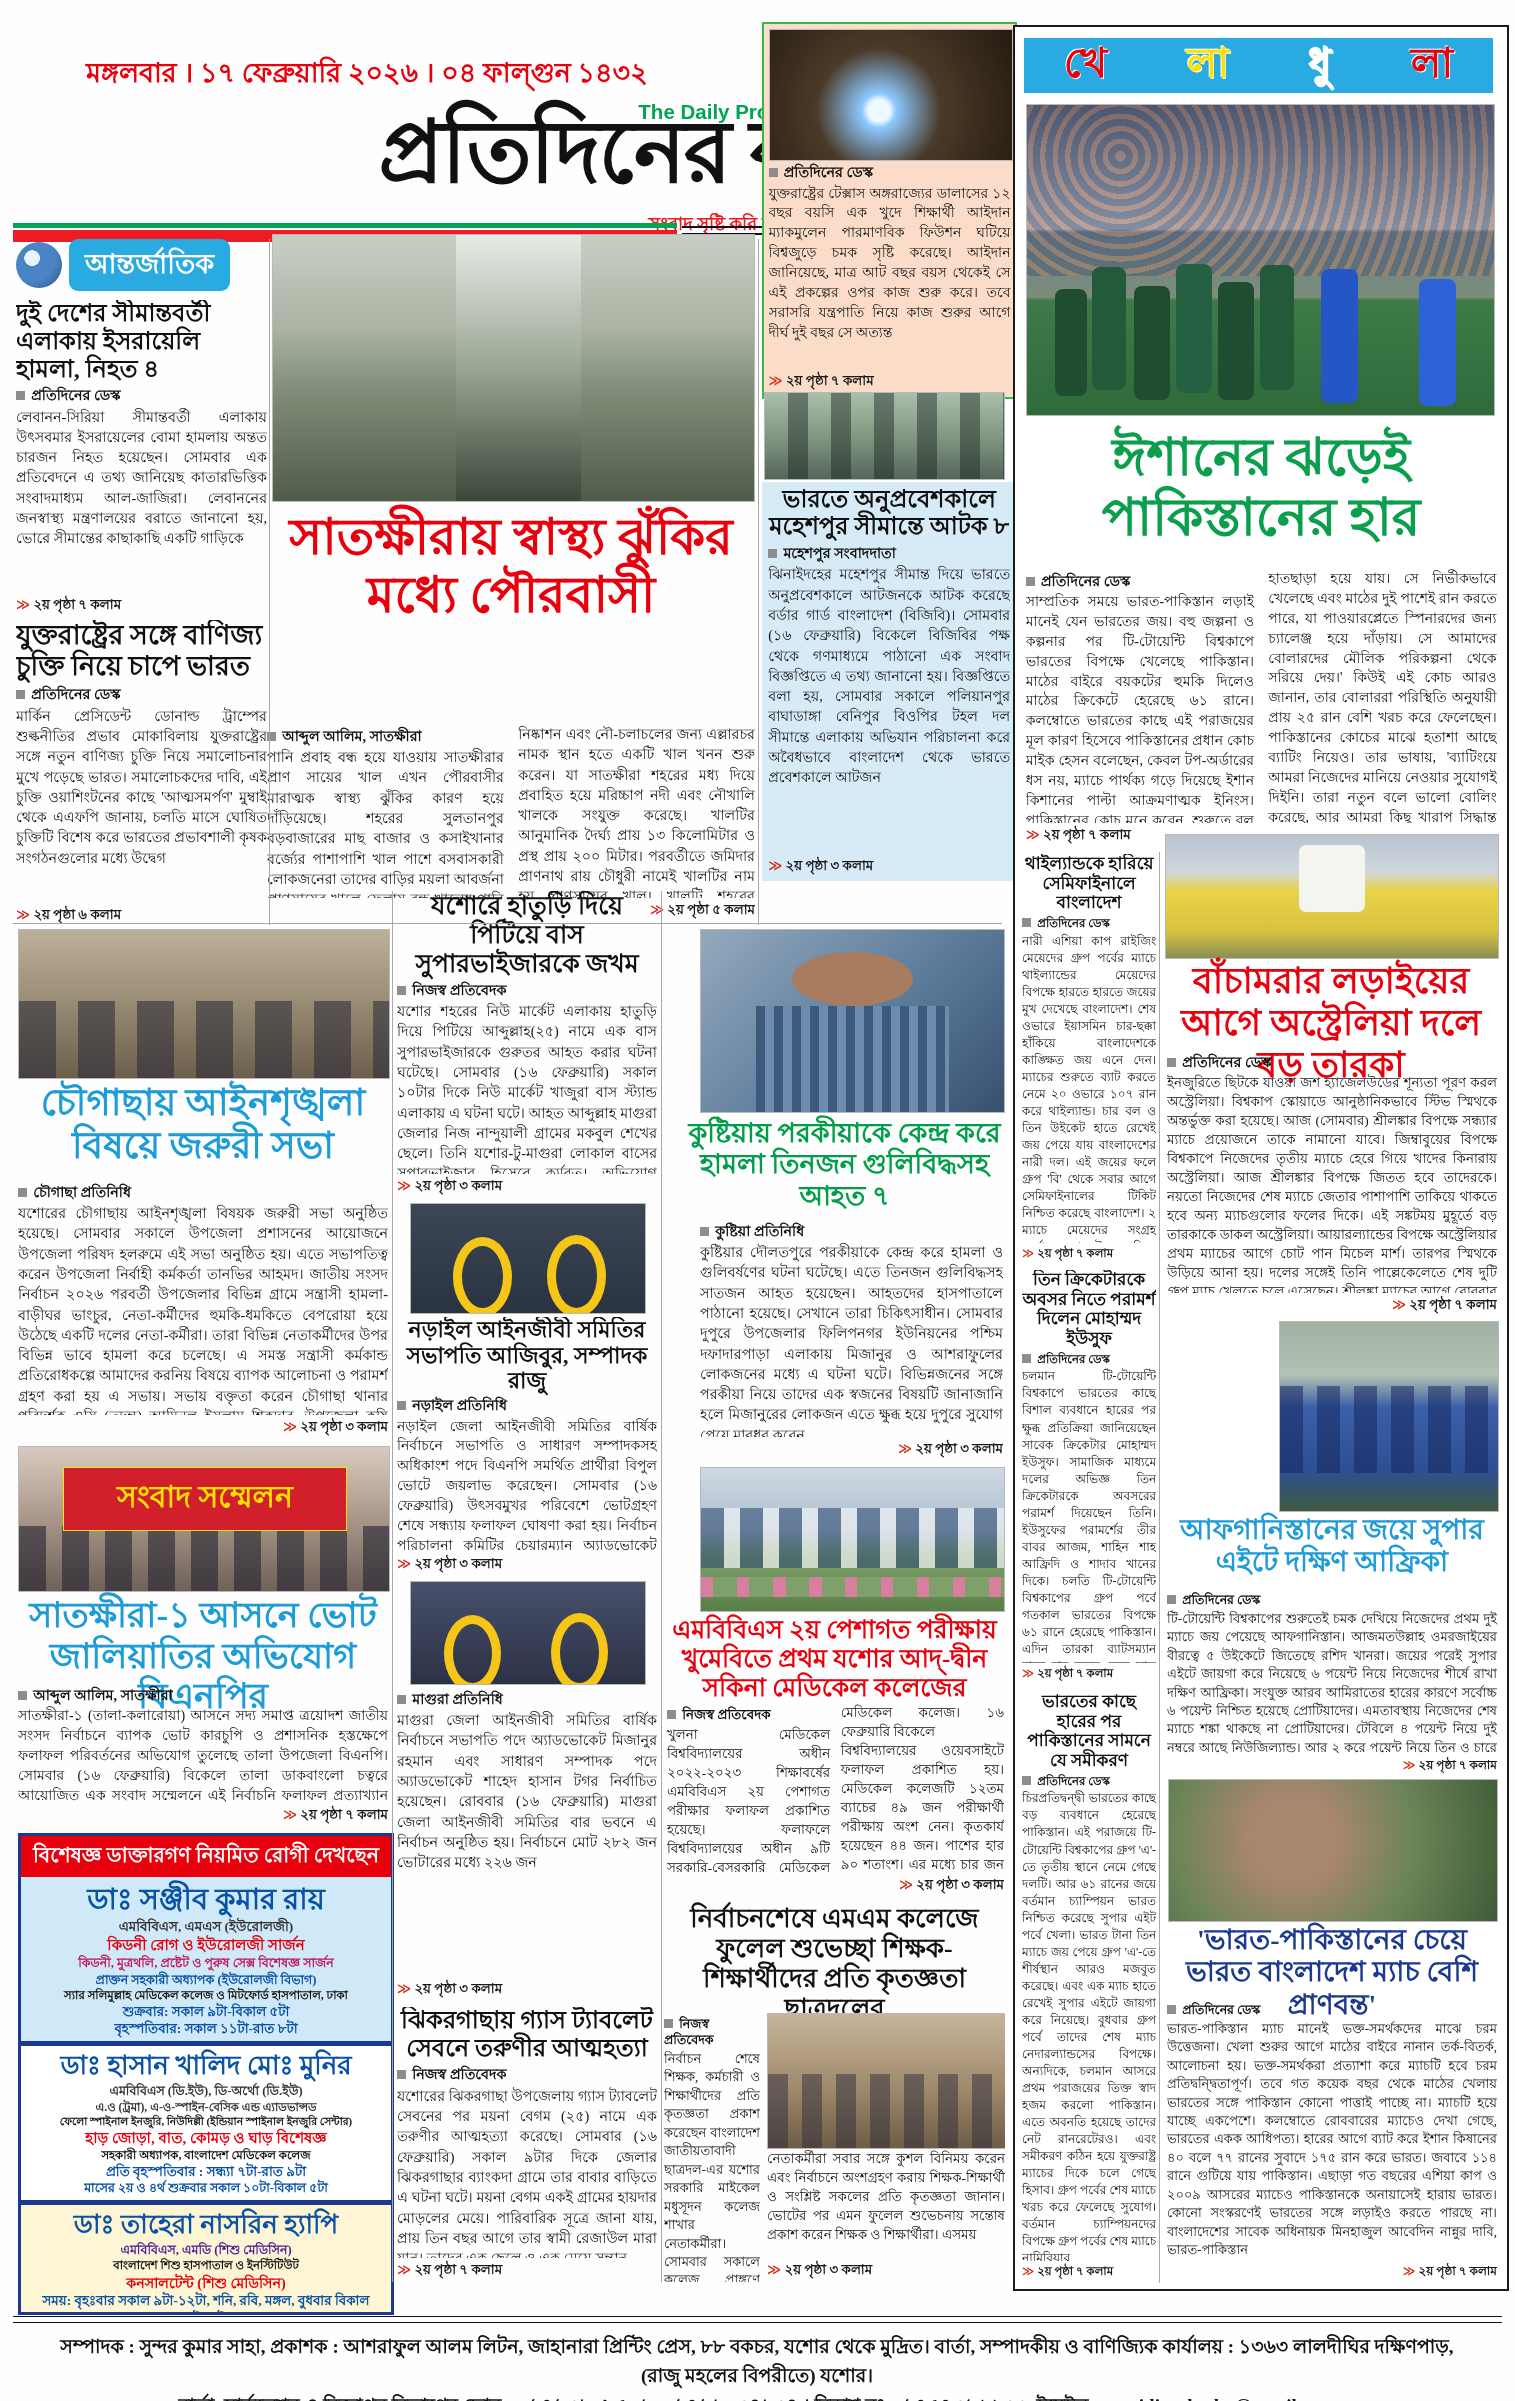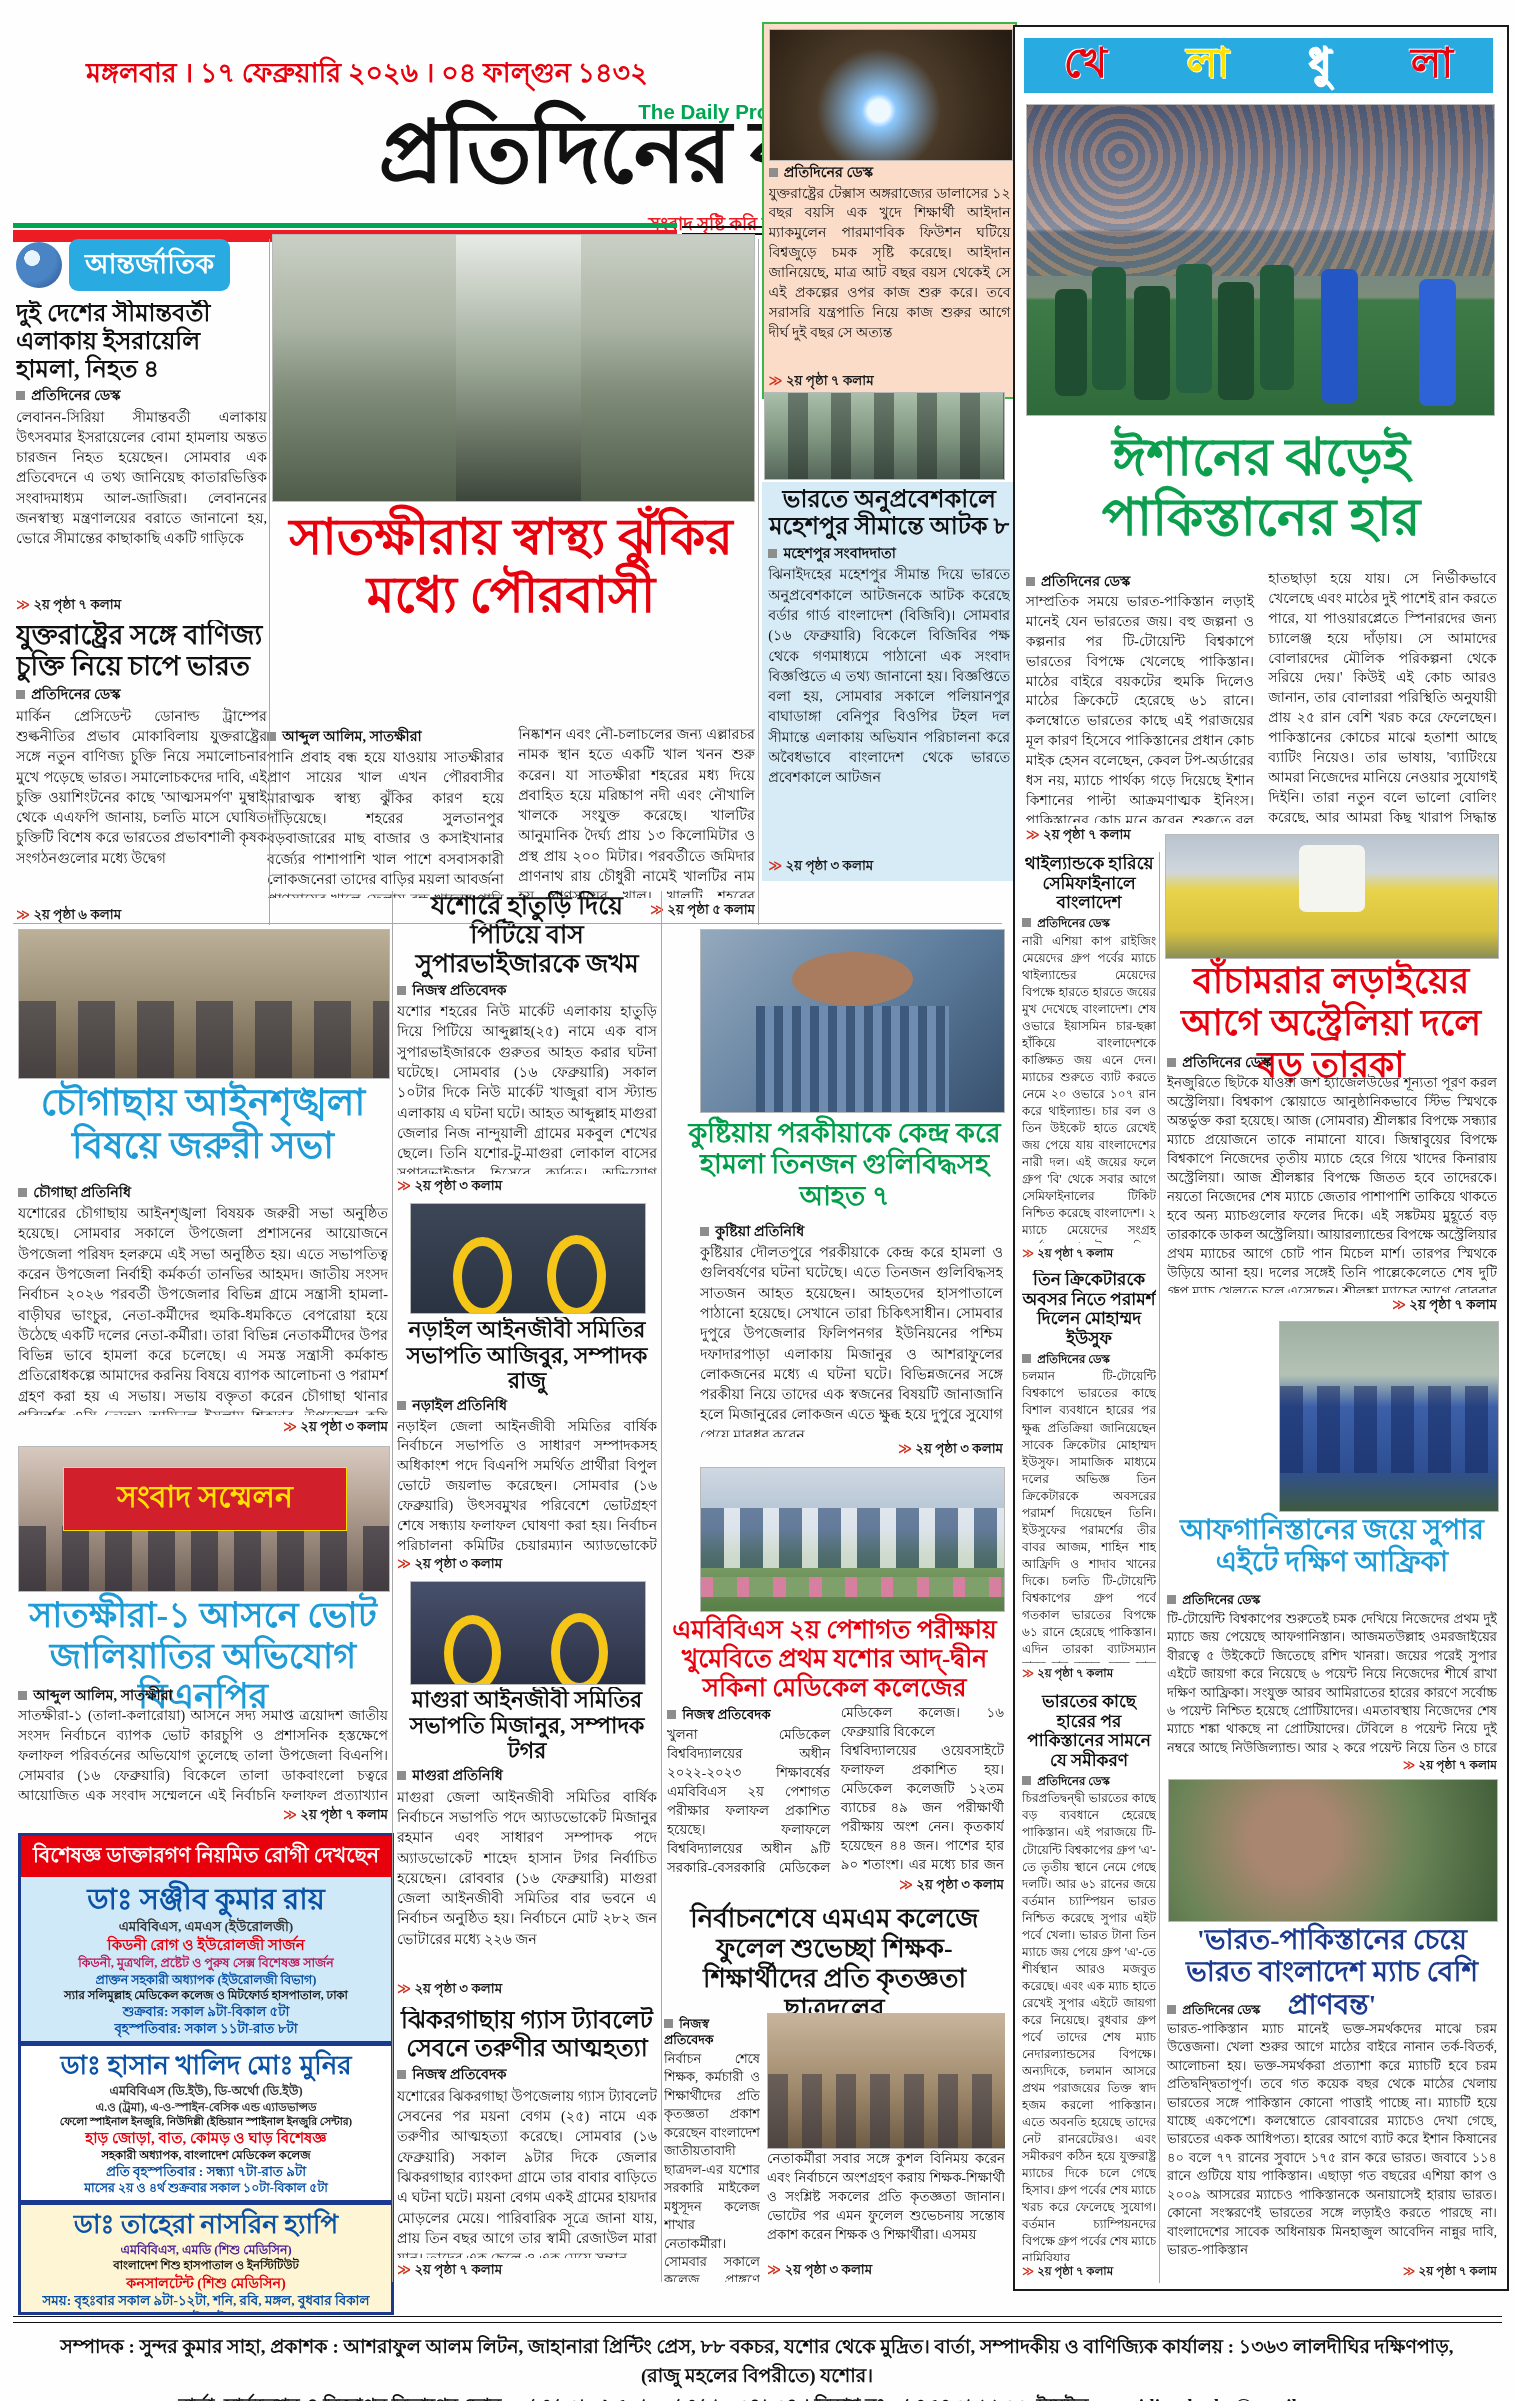--- a/index.html
+++ b/index.html
@@ -186,21 +186,20 @@
     <div class="byline">নড়াইল প্রতিনিধি</div>
     <div class="body" style="font-size:14px;">নড়াইল জেলা আইনজীবী সমিতির বার্ষিক নির্বাচনে সভাপতি ও সাধারণ সম্পাদকসহ অধিকাংশ পদে বিএনপি সমর্থিত প্রার্থীরা বিপুল ভোটে জয়লাভ করেছেন। সোমবার (১৬ ফেব্রুয়ারি) উৎসবমুখর পরিবেশে ভোটগ্রহণ শেষে সন্ধ্যায় ফলাফল ঘোষণা করা হয়। নির্বাচন পরিচালনা কমিটির চেয়ারম্যান অ্যাডভোকেট শেখ নুর মোহাম্মদ ঘোষিত ফলাফল অনুযায়ী, সভাপতি পদে বিএনপি সমর্থিত প্রার্থী অ্যাডভোকেট মো.</div>
     <div class="jump" style="text-align:left;">২য় পৃষ্ঠা ৩ কলাম</div>
   </div>
 
   <div class="photo" style="left:410px;top:1581px;width:234px;height:102px;background:linear-gradient(180deg,#47506b 0%,#2c3246 100%);">
     <div style="position:absolute;left:14%;top:32%;width:39px;height:59px;border-radius:50%;border:9px solid #f5c518;"></div>
     <div style="position:absolute;left:60%;top:30%;width:39px;height:61px;border-radius:50%;border:9px solid #f5c518;"></div>
   </div>
   <div class="art" style="left:397px;top:1687px;width:260px;height:314px;">
-    <div class="head" style="font-size:22px;">মাগুরা আইনজীবী সমিতির সভাপতি মিজানুর, সম্পাদক টগর</div>
     <div class="byline">মাগুরা প্রতিনিধি</div>
     <div class="body" style="font-size:14.3px;">মাগুরা জেলা আইনজীবী সমিতির বার্ষিক নির্বাচনে সভাপতি পদে অ্যাডভোকেট মিজানুর রহমান এবং সাধারণ সম্পাদক পদে অ্যাডভোকেট শাহেদ হাসান টগর নির্বাচিত হয়েছেন। রোববার (১৬ ফেব্রুয়ারি) মাগুরা জেলা আইনজীবী সমিতির বার ভবনে এ নির্বাচন অনুষ্ঠিত হয়। নির্বাচনে মোট ২৮২ জন ভোটারের মধ্যে ২২৬ জন</div>
     <div class="jump" style="text-align:left;">২য় পৃষ্ঠা ৩ কলাম</div>
   </div>
 
   <div class="art" style="left:397px;top:2007px;width:260px;height:275px;">
     <div class="head" style="font-size:24px;text-align:center;">ঝিকরগাছায় গ্যাস ট্যাবলেট সেবনে তরুণীর আত্মহত্যা</div>
     <div class="byline">নিজস্ব প্রতিবেদক</div>
     <div class="body" style="font-size:14.3px;">যশোরের ঝিকরগাছা উপজেলায় গ্যাস ট্যাবলেট সেবনের পর ময়না বেগম (২৫) নামে এক তরুণীর আত্মহত্যা করেছে। সোমবার (১৬ ফেব্রুয়ারি) সকাল ৯টার দিকে জেলার ঝিকরগাছার ব্যাংকদা গ্রামে তার বাবার বাড়িতে এ ঘটনা ঘটে। ময়না বেগম একই গ্রামের হায়দার মোড়লের মেয়ে। পারিবারিক সূত্রে জানা যায়, প্রায় তিন বছর আগে তার স্বামী রেজাউল মারা যান। তাদের এক ছেলে ও এক মেয়ে সন্তান</div>
     <div class="jump" style="text-align:left;">২য় পৃষ্ঠা ৭ কলাম</div>

